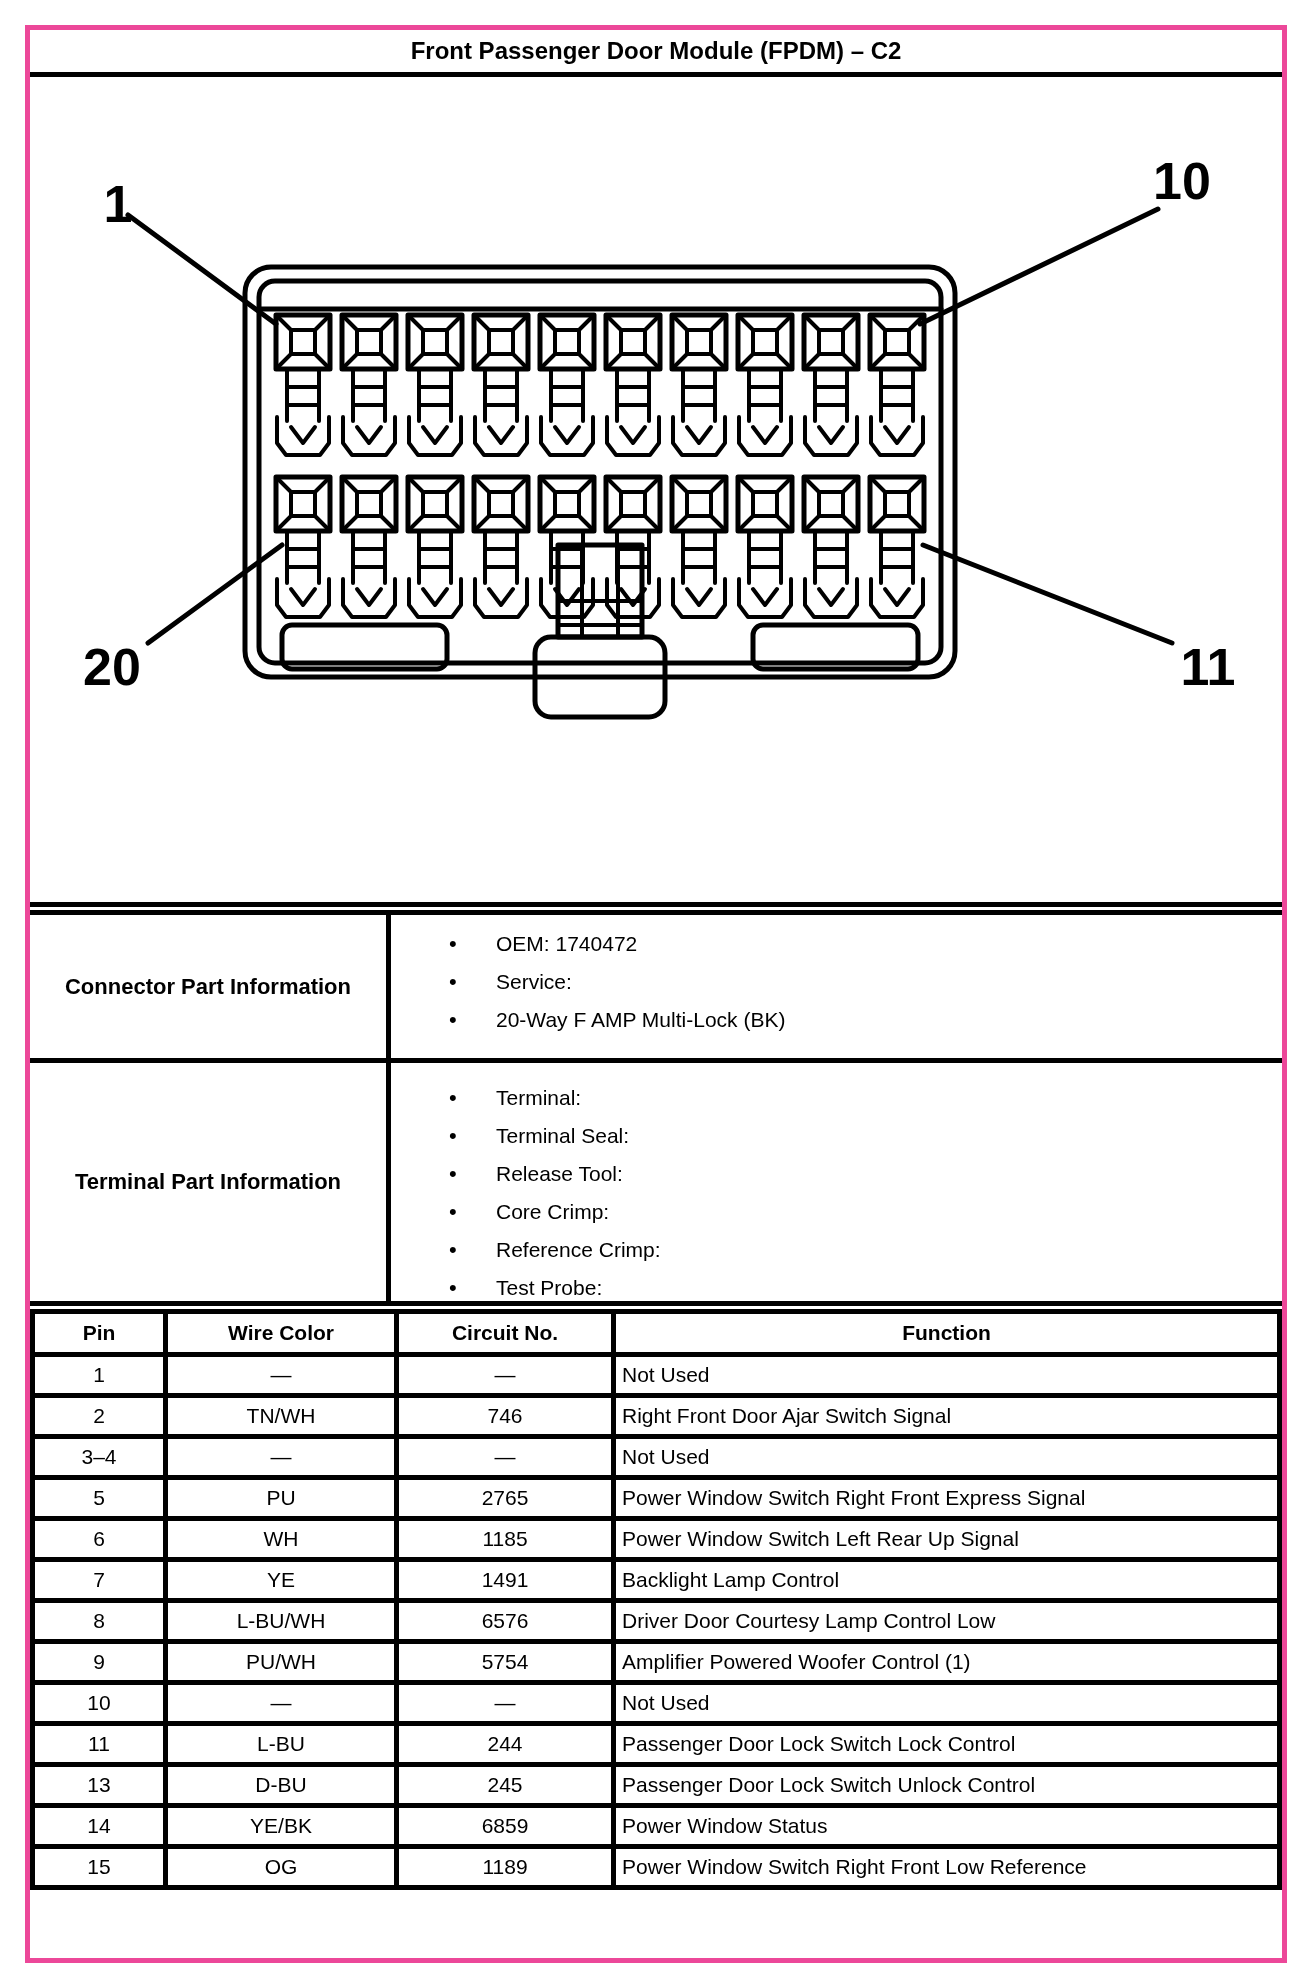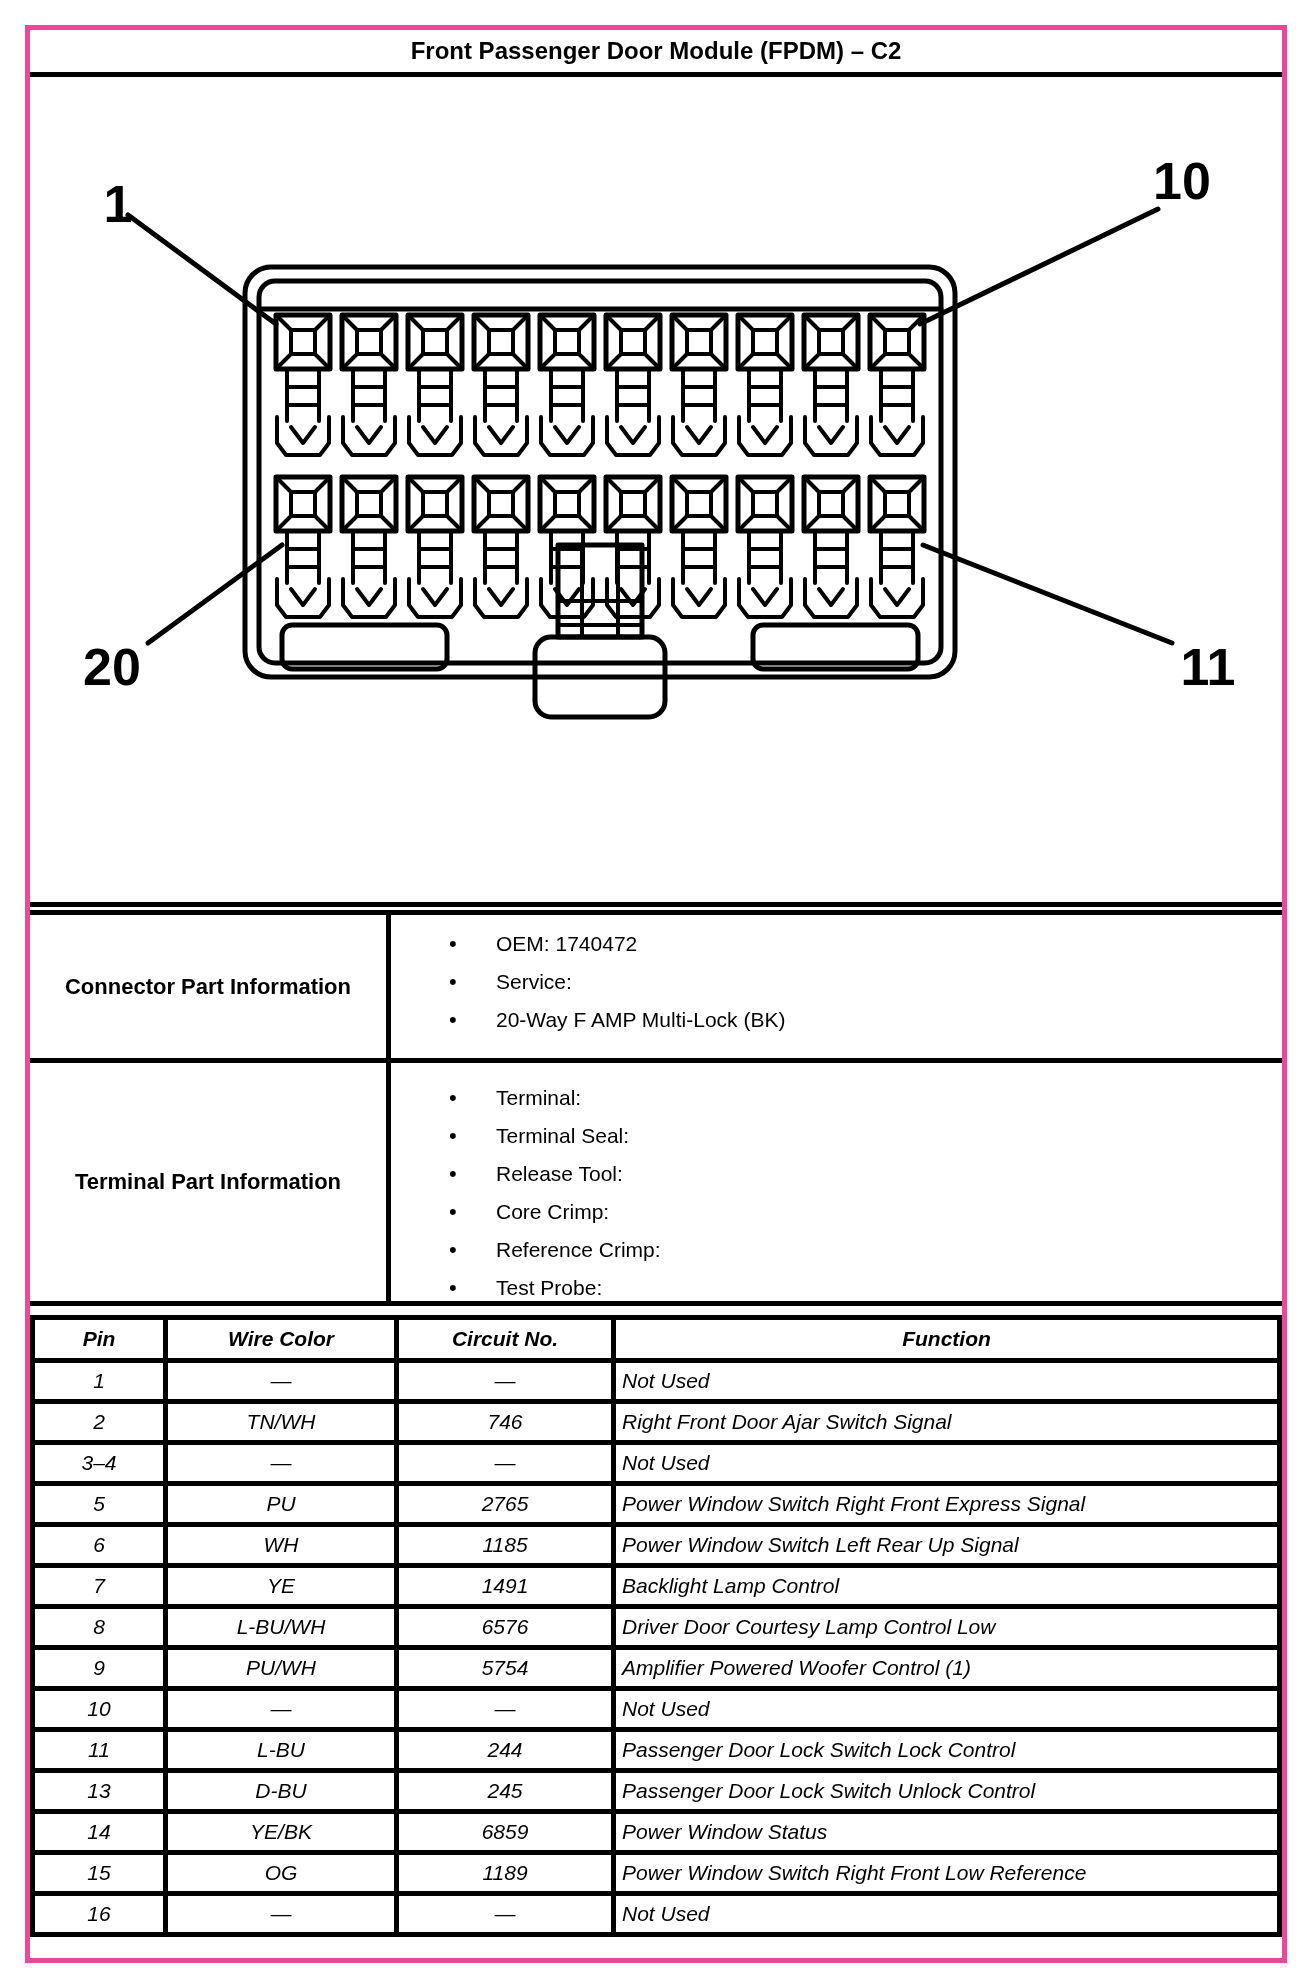--- a/index.html
+++ b/index.html
@@ -44,22 +44,21 @@
   .info-bullets ul { list-style:none; }
   .r1 .info-bullets ul { padding-top:10px; }
   .r2 .info-bullets ul { padding-top:16px; }
   .info-bullets li { position:relative; padding-left:105px; line-height:38px; font-size:21px; }
   .info-bullets .blt { position:absolute; left:58px; top:0; font-size:22px; }
 
   table.pins {
     width:100%;
     border-collapse:collapse;
     table-layout:fixed;
-    margin-top:9px;
-    font-style:italic;
+    margin-top:3px;
   }
   table.pins th, table.pins td {
     border:5px solid #000;
     font-size:21px;
     text-align:center;
     vertical-align:middle;
     overflow:hidden;
     white-space:nowrap;
   }
   table.pins th { height:43px; font-weight:bold; }
@@ -315,23 +314,17 @@
             <td class="fn">Power Window Status</td>
           </tr>
 
           <tr>
             <td>15</td>
             <td>OG</td>
             <td>1189</td>
             <td class="fn">Power Window Switch Right Front Low Reference</td>
           </tr>
 
-          <tr>
-            <td>16</td>
-            <td>—</td>
-            <td>—</td>
-            <td class="fn">Not Used</td>
-          </tr>
         </tbody>
     </table>
 
   </div>
 </div>
 
 </body></html>

